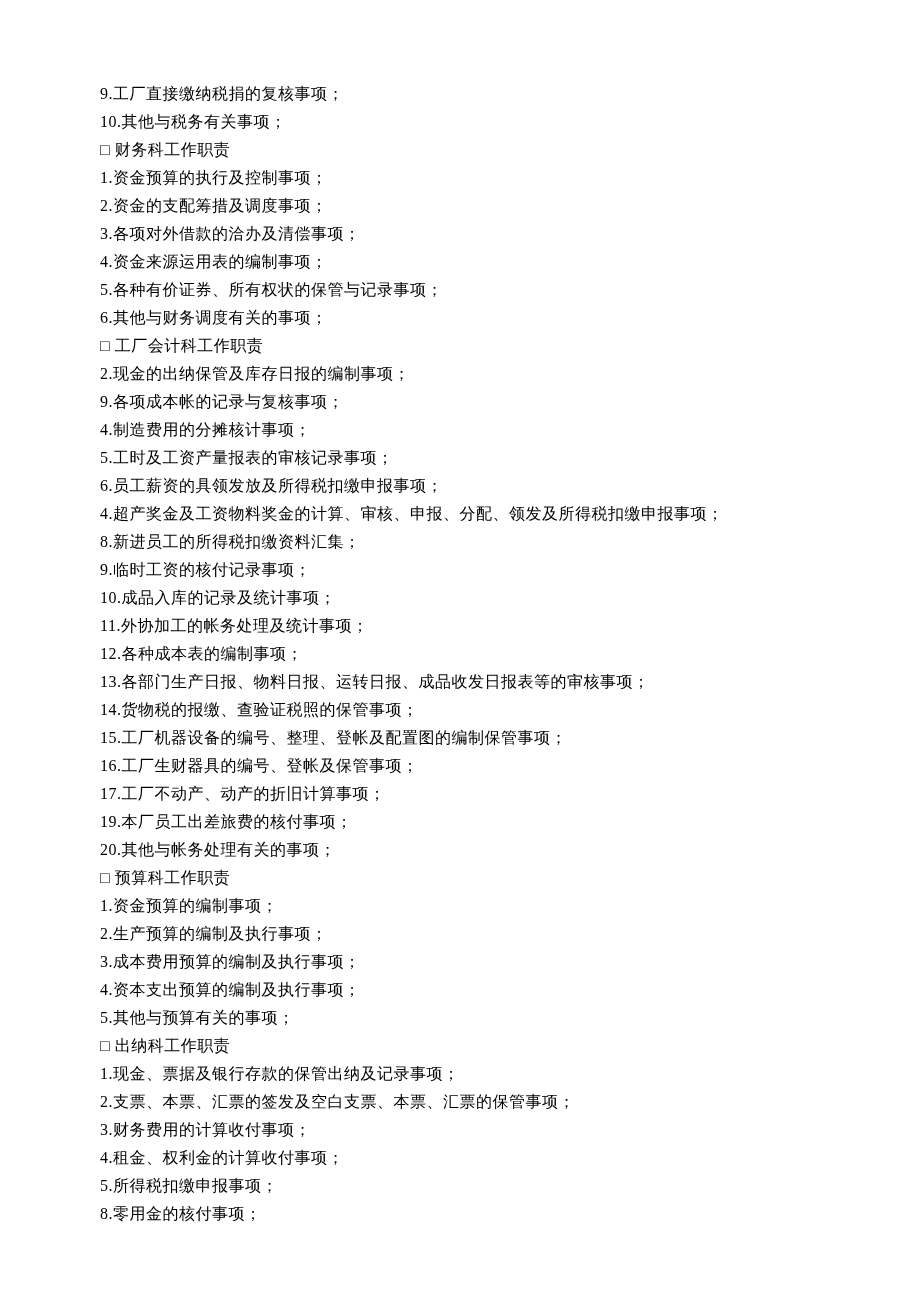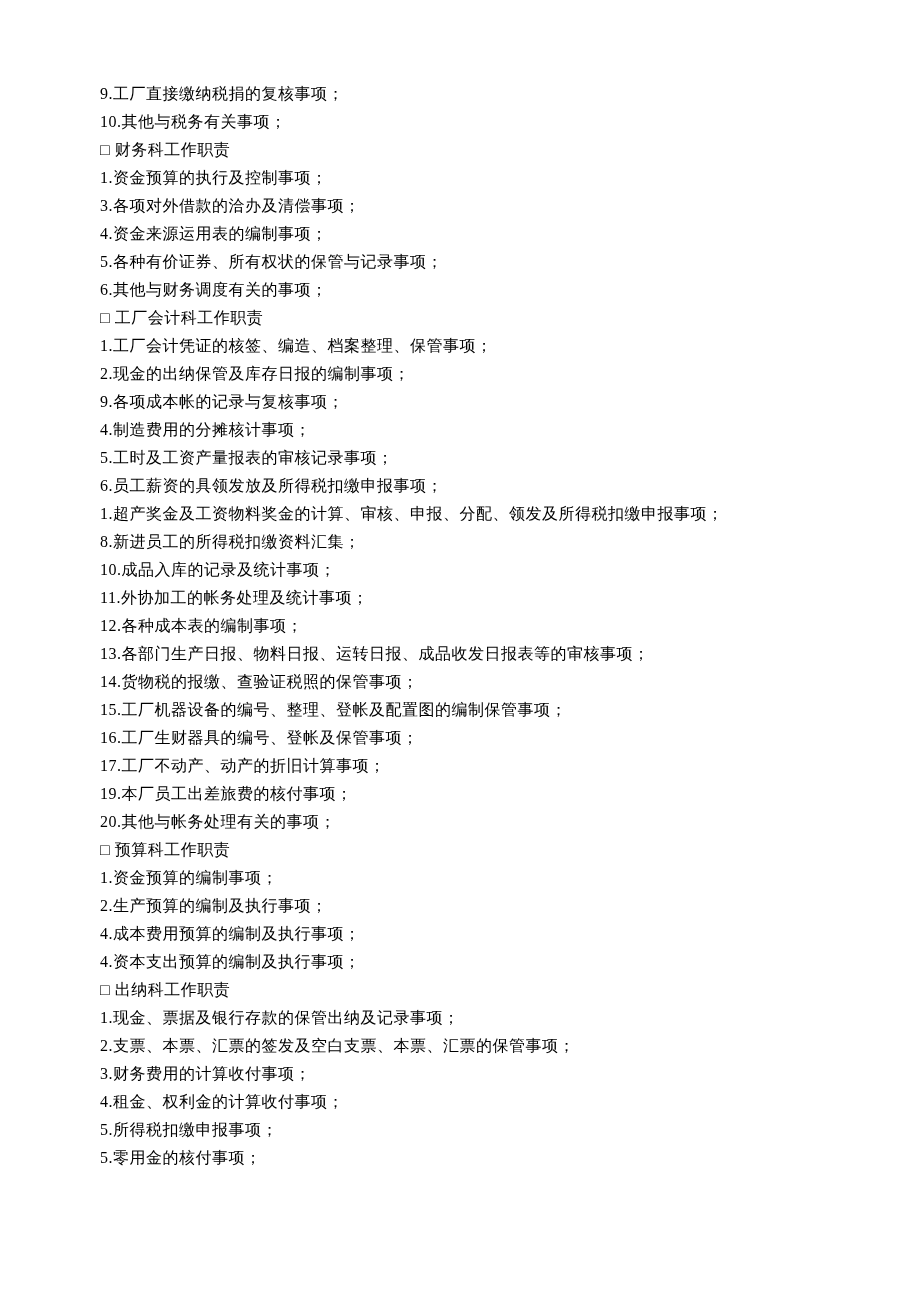--- a/index.html
+++ b/index.html
@@ -23,48 +23,50 @@
     }
   </style>
 </head>
 <body>
 
 <div id="content">
     <span class="line">9.工厂直接缴纳税捐的复核事项；</span>
     <span class="line">10.其他与税务有关事项；</span>
     <span class="line">□ 财务科工作职责</span>
     <span class="line">1.资金预算的执行及控制事项；</span>
+    <span class="line">2.资金的支配筹措及调度事项；</span>
     <span class="line">3.各项对外借款的洽办及清偿事项；</span>
     <span class="line">4.资金来源运用表的编制事项；</span>
     <span class="line">5.各种有价证券、所有权状的保管与记录事项；</span>
     <span class="line">6.其他与财务调度有关的事项；</span>
     <span class="line">□ 工厂会计科工作职责</span>
-    <span class="line">1.工厂会计凭证的核签、编造、档案整理、保管事项；</span>
     <span class="line">2.现金的出纳保管及库存日报的编制事项；</span>
     <span class="line">9.各项成本帐的记录与复核事项；</span>
     <span class="line">4.制造费用的分摊核计事项；</span>
     <span class="line">5.工时及工资产量报表的审核记录事项；</span>
     <span class="line">6.员工薪资的具领发放及所得税扣缴申报事项；</span>
-    <span class="line">1.超产奖金及工资物料奖金的计算、审核、申报、分配、领发及所得税扣缴申报事项；</span>
+    <span class="line">4.超产奖金及工资物料奖金的计算、审核、申报、分配、领发及所得税扣缴申报事项；</span>
     <span class="line">8.新进员工的所得税扣缴资料汇集；</span>
+    <span class="line">9.临时工资的核付记录事项；</span>
     <span class="line">10.成品入库的记录及统计事项；</span>
     <span class="line">11.外协加工的帐务处理及统计事项；</span>
     <span class="line">12.各种成本表的编制事项；</span>
     <span class="line">13.各部门生产日报、物料日报、运转日报、成品收发日报表等的审核事项；</span>
     <span class="line">14.货物税的报缴、查验证税照的保管事项；</span>
     <span class="line">15.工厂机器设备的编号、整理、登帐及配置图的编制保管事项；</span>
     <span class="line">16.工厂生财器具的编号、登帐及保管事项；</span>
     <span class="line">17.工厂不动产、动产的折旧计算事项；</span>
     <span class="line">19.本厂员工出差旅费的核付事项；</span>
     <span class="line">20.其他与帐务处理有关的事项；</span>
     <span class="line">□ 预算科工作职责</span>
     <span class="line">1.资金预算的编制事项；</span>
     <span class="line">2.生产预算的编制及执行事项；</span>
-    <span class="line">4.成本费用预算的编制及执行事项；</span>
+    <span class="line">3.成本费用预算的编制及执行事项；</span>
     <span class="line">4.资本支出预算的编制及执行事项；</span>
+    <span class="line">5.其他与预算有关的事项；</span>
     <span class="line">□ 出纳科工作职责</span>
     <span class="line">1.现金、票据及银行存款的保管出纳及记录事项；</span>
     <span class="line">2.支票、本票、汇票的签发及空白支票、本票、汇票的保管事项；</span>
     <span class="line">3.财务费用的计算收付事项；</span>
     <span class="line">4.租金、权利金的计算收付事项；</span>
     <span class="line">5.所得税扣缴申报事项；</span>
-    <span class="line">5.零用金的核付事项；</span>
+    <span class="line">8.零用金的核付事项；</span>
   </div>
 
 </body></html>

